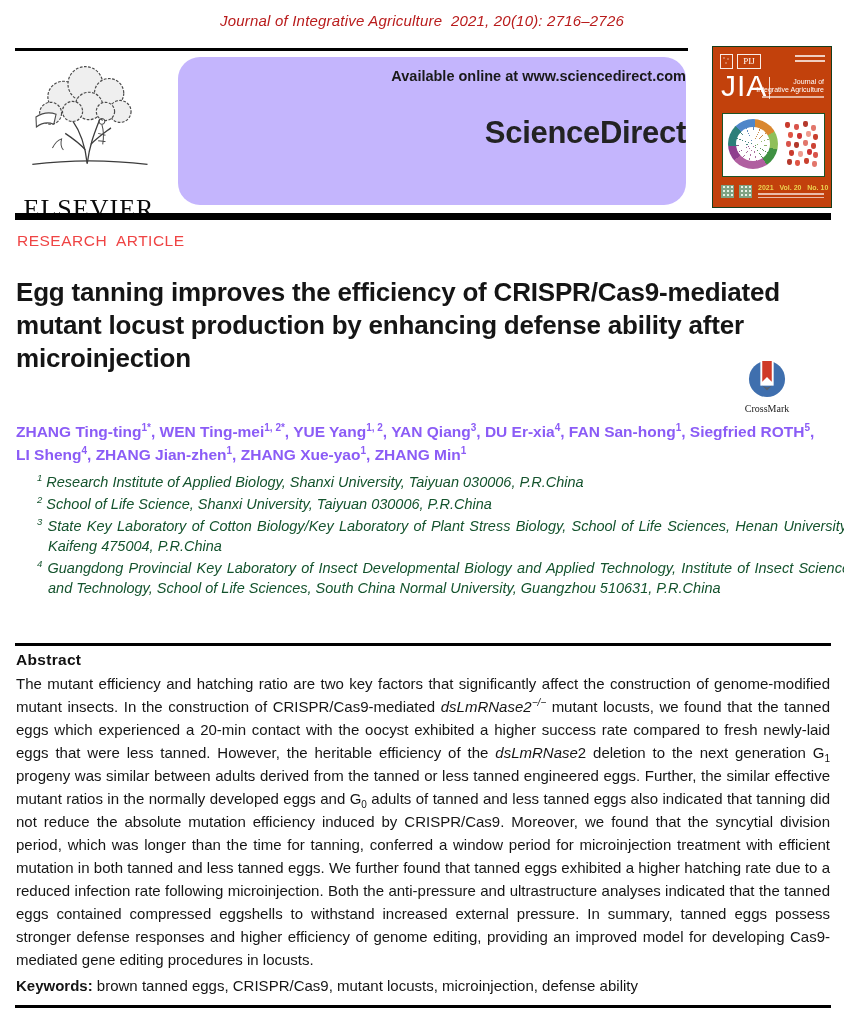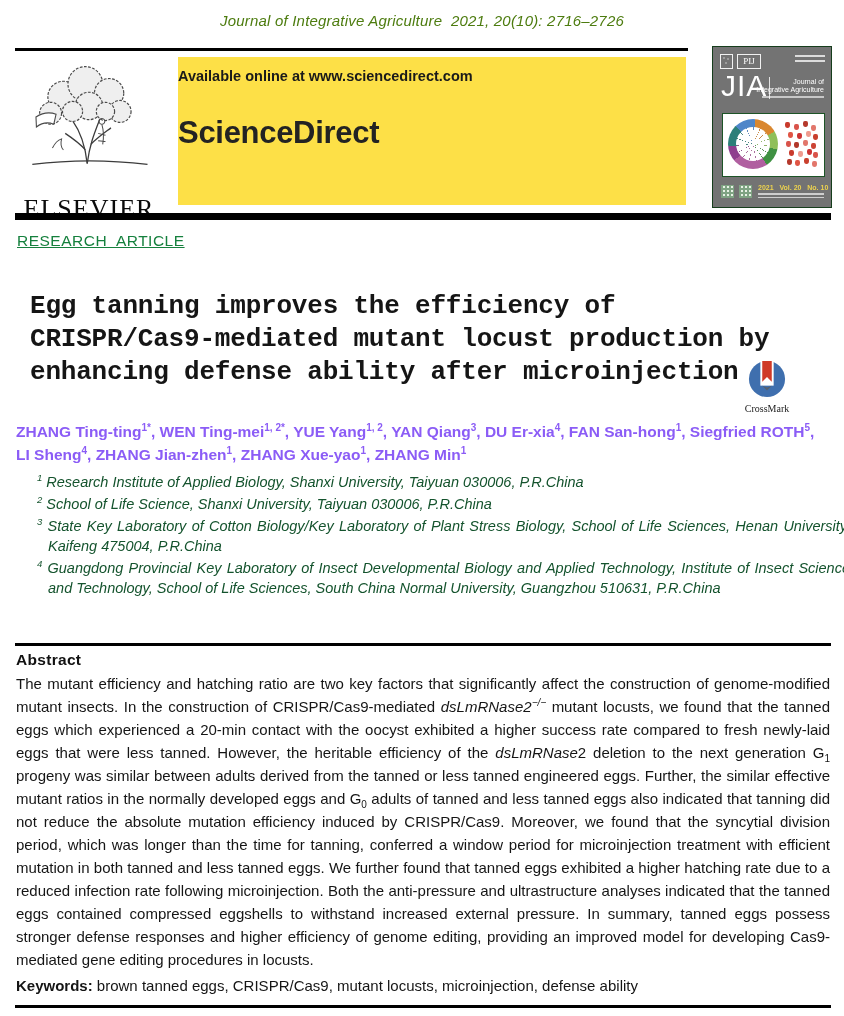--- a/index.html
+++ b/index.html
@@ -5,43 +5,43 @@
   html,body{margin:0;padding:0;}
   body{
     width:844px;height:1016px;background:#ffffff;color:#111;
     font-family:"Liberation Sans",sans-serif;position:relative;overflow:hidden;
   }
   .page{position:relative;width:844px;height:1016px;}
 
   
   .journal-line{
     position:absolute;top:12px;left:0;width:100%;text-align:center;
-    font-style:italic;font-size:15px;color:#4d7c0f;white-space:pre;letter-spacing:.2px;
+    font-style:italic;font-size:15px;color:#b91c1c;white-space:pre;letter-spacing:.2px;
   }
 
   
   .rule-top{position:absolute;left:15px;top:48px;width:673px;height:3px;background:#000;}
   .rule-thick{position:absolute;left:15px;top:213px;width:816px;height:7px;background:#000;}
 
   .elsevier{position:absolute;left:18px;top:58px;width:142px;text-align:center;}
   .elsevier svg{display:block;margin:0 auto;}
   .elsevier-word{
     font-family:"Liberation Serif",serif;font-size:26px;letter-spacing:1px;color:#0b0b0b;margin-top:20px;
   }
 
   .gray-box{
-    position:absolute;left:178px;top:57px;width:508px;height:148px;background:#fde047;text-align:left;
+    position:absolute;left:178px;top:57px;width:508px;height:148px;background:#c4b5fd;text-align:right;border-radius:22px;
   }
   .avail{font-size:14.5px;font-weight:bold;color:#1a1a1a;margin-top:11px;}
   .sciencedirect{font-size:31px;font-weight:bold;color:#232323;margin-top:31px;letter-spacing:-.3px;}
 
   
   .cover{
     position:absolute;left:712px;top:46px;width:120px;height:162px;
-    background:#737373;border:1px solid #163d1c;box-sizing:border-box;
+    background:#c2410c;border:1px solid #163d1c;box-sizing:border-box;
   }
   .seal{position:absolute;left:7px;top:7px;width:11px;height:13px;border:1px solid rgba(255,255,255,.9);
     background:
       radial-gradient(circle 1px at 3px 3px,#fff 70%,transparent 71%),
       radial-gradient(circle 1px at 7px 4px,#fff 70%,transparent 71%),
       radial-gradient(circle 1px at 5px 8px,#fff 70%,transparent 71%);
   }
   .pij{position:absolute;left:24px;top:7px;width:22px;height:13px;border:1px solid rgba(255,255,255,.9);
     color:#fff;font-family:"Liberation Serif",serif;font-size:9px;line-height:13px;text-align:center;}
   .issn-lines{position:absolute;right:6px;top:8px;width:30px;}
@@ -73,22 +73,22 @@
     background-image:
       repeating-linear-gradient(0deg,#7fa383 0 2px,transparent 2px 4px),
       repeating-linear-gradient(90deg,#7fa383 0 2px,transparent 2px 4px);}
   .qr1{left:8px;}
   .qr2{left:26px;}
   .issue-line{position:absolute;left:45px;bottom:16px;color:#ecd24f;font-size:7px;font-weight:bold;white-space:pre;}
   .url-bars{position:absolute;left:45px;bottom:7px;width:66px;}
   .url-bars .bar{display:block;height:1.5px;background:rgba(255,255,255,.65);margin-bottom:2px;}
 
   
-  .research-article{position:absolute;left:17px;top:232px;font-size:15.5px;color:#15803d;
-    letter-spacing:.5px;white-space:pre;text-decoration:underline;}
+  .research-article{position:absolute;left:17px;top:232px;font-size:15.5px;color:#ef4444;
+    letter-spacing:.5px;white-space:pre;}
   .title{position:absolute;left:16px;top:276px;width:775px;font-size:26px;line-height:33px;
     font-weight:bold;color:#151515;letter-spacing:-.2px;}
   .crossmark{position:absolute;left:741px;top:360px;width:52px;text-align:center;}
   .crossmark-label{font-family:"Liberation Serif",serif;font-size:10px;color:#222;margin-top:1px;}
 
   .authors{position:absolute;left:16px;top:420px;width:813px;font-size:15.5px;font-weight:bold;
     line-height:23px;color:#8b5cf6;}
   .authors sup{font-size:10px;line-height:0;}
 
   .affiliations{position:absolute;left:16px;top:472px;width:813px;font-size:14.5px;font-style:italic;
@@ -174,21 +174,21 @@
     <div class="url-bars">
         <i class="bar"></i>
         <i class="bar"></i>
       </div>
   </div>
 
   <div class="rule-thick"></div>
 
   <div class="research-article">RESEARCH  ARTICLE</div>
 
-  <h1 class="title" style="margin:14px;font-family:Liberation Mono, monospace;">Egg tanning improves the efficiency of CRISPR/Cas9-mediated mutant locust production by enhancing defense ability after microinjection</h1>
+  <h1 class="title" style="margin:0;">Egg tanning improves the efficiency of CRISPR/Cas9-mediated mutant locust production by enhancing defense ability after microinjection</h1>
 
   <div class="crossmark">
     <span>
       <svg width="38" height="38" viewBox="0 0 40 40">
         <circle cx="20" cy="20" r="19" fill="#3f6fae"></circle>
         <rect x="13" y="0" width="14" height="27" fill="#ffffff"></rect>
         <path d="M15 1 h10 v22 l-5 -5 -5 5 z" fill="#cf3a28"></path>
         <path d="M15 27 l5 5 5 -5 -5 2 z" fill="#56606e"></path>
       </svg>
     </span>

